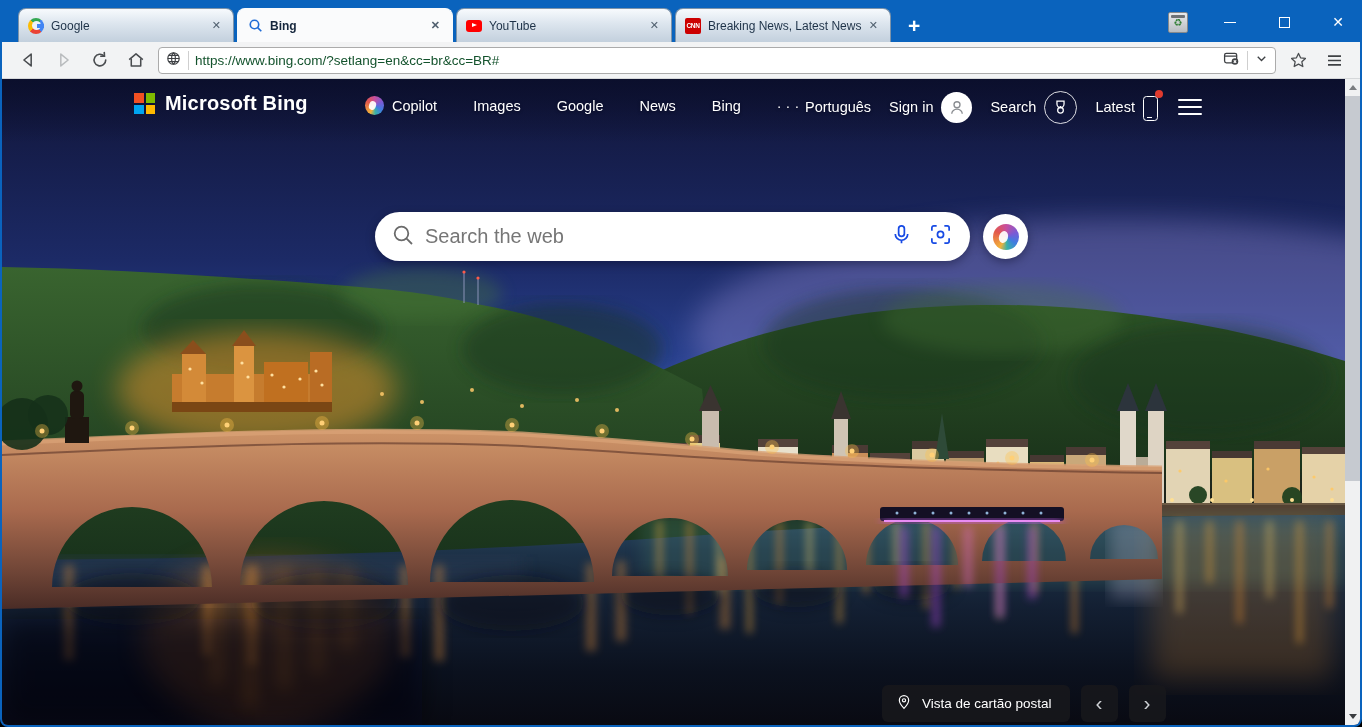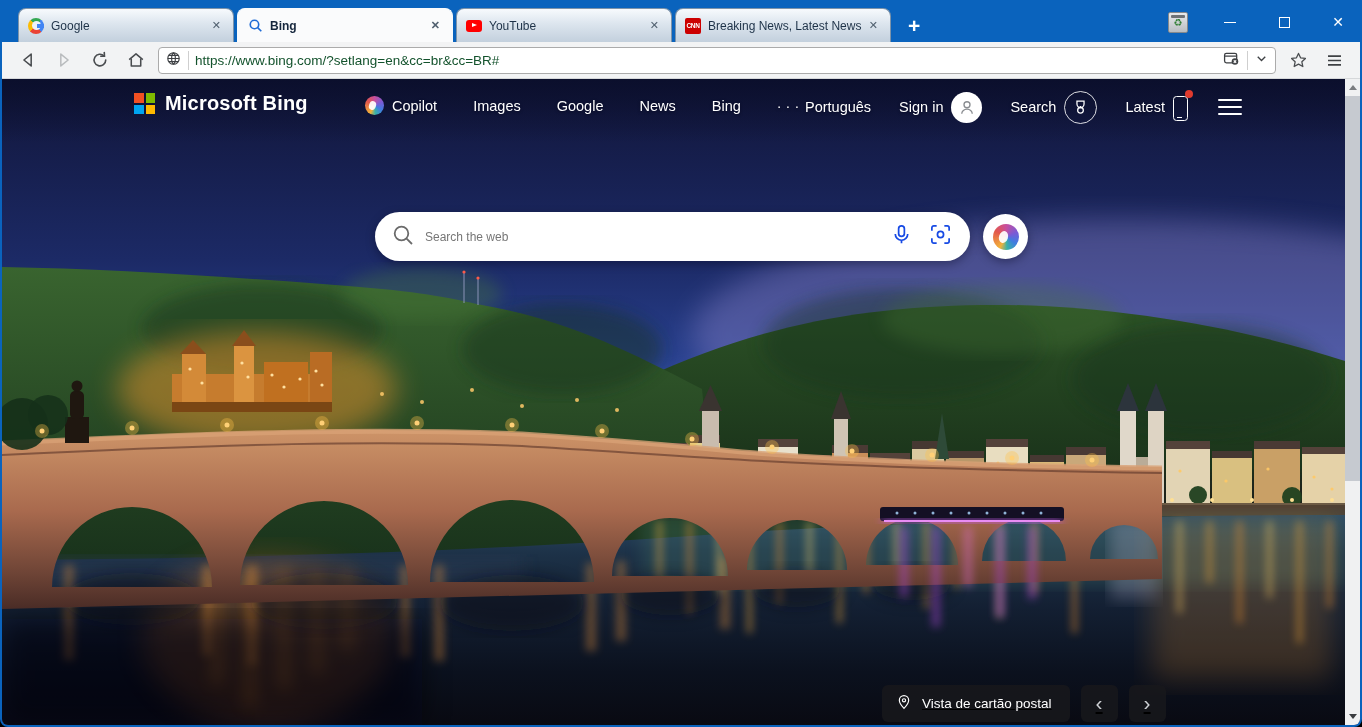--- a/index.html
+++ b/index.html
@@ -72,46 +72,46 @@
   .mslogo span:nth-child(1){background:#f25022;} .mslogo span:nth-child(2){background:#7fba00;}
   .mslogo span:nth-child(3){background:#00a4ef;} .mslogo span:nth-child(4){background:#ffb900;}
   .brand-text { font-size:20px; font-weight:600; color:#fff; letter-spacing:0.2px; }
   .nav-links { position:absolute; left:363px; top:17px; display:flex; align-items:center; gap:36px;
                font-size:14.5px; text-shadow:0 1px 3px rgba(0,0,20,.55); }
   .nav-item { display:flex; align-items:center; gap:8px; white-space:nowrap; }
   .copilot-logo { width:19px; height:19px; border-radius:50%; position:relative;
       background:conic-gradient(from 210deg,#f2b23a,#e2574c 25%,#c84f9e 42%,#7a5bd6 60%,#3f7de0 76%,#38b2a8 90%,#f2b23a); }
   .copilot-logo::after { content:""; position:absolute; left:4px; top:5px; width:7px; height:9px; border-radius:50%;
       background:rgba(255,255,255,.92); transform:rotate(18deg); }
-  .nav-right { position:absolute; left:803px; top:0; height:56px; display:flex; align-items:center; gap:28px;
+  .nav-right { position:absolute; left:803px; top:0; height:56px; display:flex; align-items:center; gap:18px;
                font-size:14.5px; text-shadow:0 1px 3px rgba(0,0,20,.55); }
   .avatar { width:31px; height:31px; border-radius:50%; background:#fff; display:flex; align-items:center; justify-content:center; }
   .ring-icon { width:33px; height:33px; border-radius:50%; border:1.6px solid rgba(255,255,255,.85);
                display:flex; align-items:center; justify-content:center; }
   .phone-wrap { position:relative; width:17px; height:27px; }
   .phone-body { width:15px; height:25px; border:1.7px solid #fff; border-radius:3.5px; position:absolute; left:0; bottom:0; }
   .phone-body::after { content:""; position:absolute; left:3.5px; bottom:2px; width:5px; border-top:1.6px solid #fff; }
   .red-dot { position:absolute; right:-3px; top:-4px; width:8px; height:8px; border-radius:50%; background:#e03a2e; }
   .burger { width:24px; height:16px; display:flex; flex-direction:column; justify-content:space-between; }
   .burger span { display:block; height:2.4px; background:#fff; border-radius:2px; }
 
   
   .search-pill { position:absolute; left:373px; top:133px; width:595px; height:49px; background:#fff; border-radius:25px;
                  box-shadow:0 3px 10px rgba(0,0,20,.35); display:flex; align-items:center; padding:0 18px 0 16px; gap:10px; }
-  .search-pill input { flex:1; border:none; outline:none; font-size:12px; color:#333; background:transparent;
+  .search-pill input { flex:1; border:none; outline:none; font-size:20px; color:#333; background:transparent;
                        font-family:"Liberation Sans",sans-serif; }
   .search-pill input::placeholder { color:#767676; }
   .pill-icons { display:flex; align-items:center; gap:16px; }
   .copilot-bubble { position:absolute; left:981px; top:135px; width:45px; height:45px; border-radius:50%; background:#fff;
                     box-shadow:0 3px 10px rgba(0,0,20,.35); display:flex; align-items:center; justify-content:center; }
   .copilot-bubble .copilot-logo { width:26px; height:26px; }
   .copilot-bubble .copilot-logo::after { left:6px; top:7px; width:9px; height:12px; }
 
   
-  .postcard-row { position:absolute; left:880px; top:606px; display:flex; align-items:center; gap:11px;text-decoration:underline; }
+  .postcard-row { position:absolute; left:880px; top:606px; display:flex; align-items:center; gap:11px; }
   .postcard-chip { height:37px; background:rgba(24,24,28,.82); border-radius:6px; display:flex; align-items:center;
                    gap:10px; padding:0 18px 0 14px; color:#fff; font-size:13.5px; }
   .nav-arrow { width:37px; height:37px; background:rgba(24,24,28,.82); border-radius:6px; color:#cfd2d6;
                display:flex; align-items:center; justify-content:center; font-size:21px; padding-bottom:2px; }
 </style>
 </head>
 <body>
 
 <div class="window">
 

